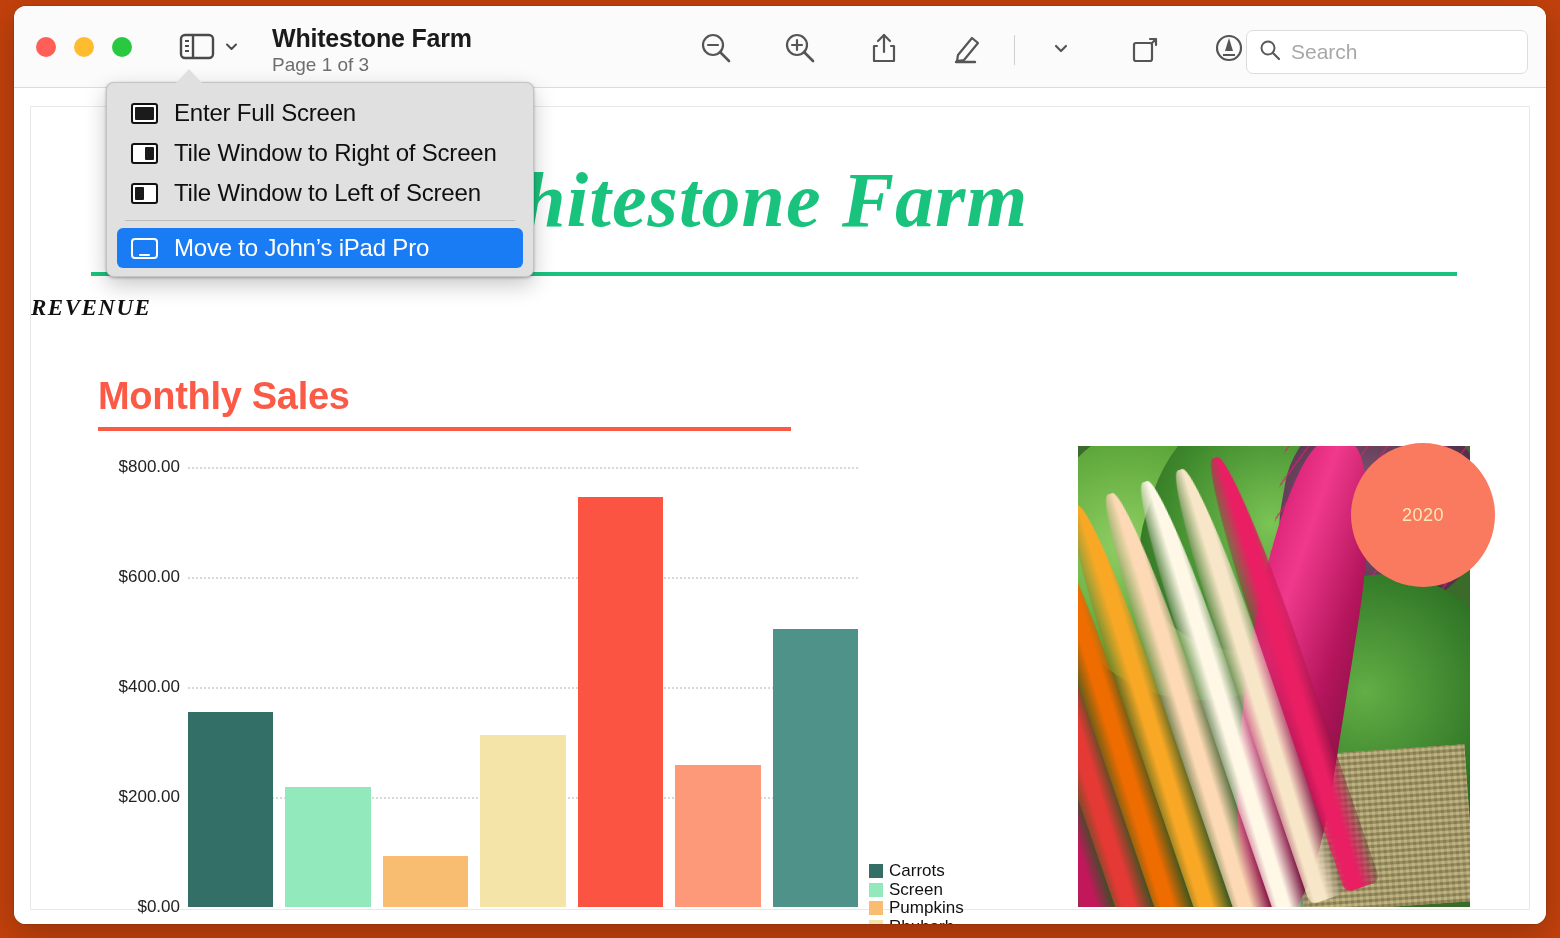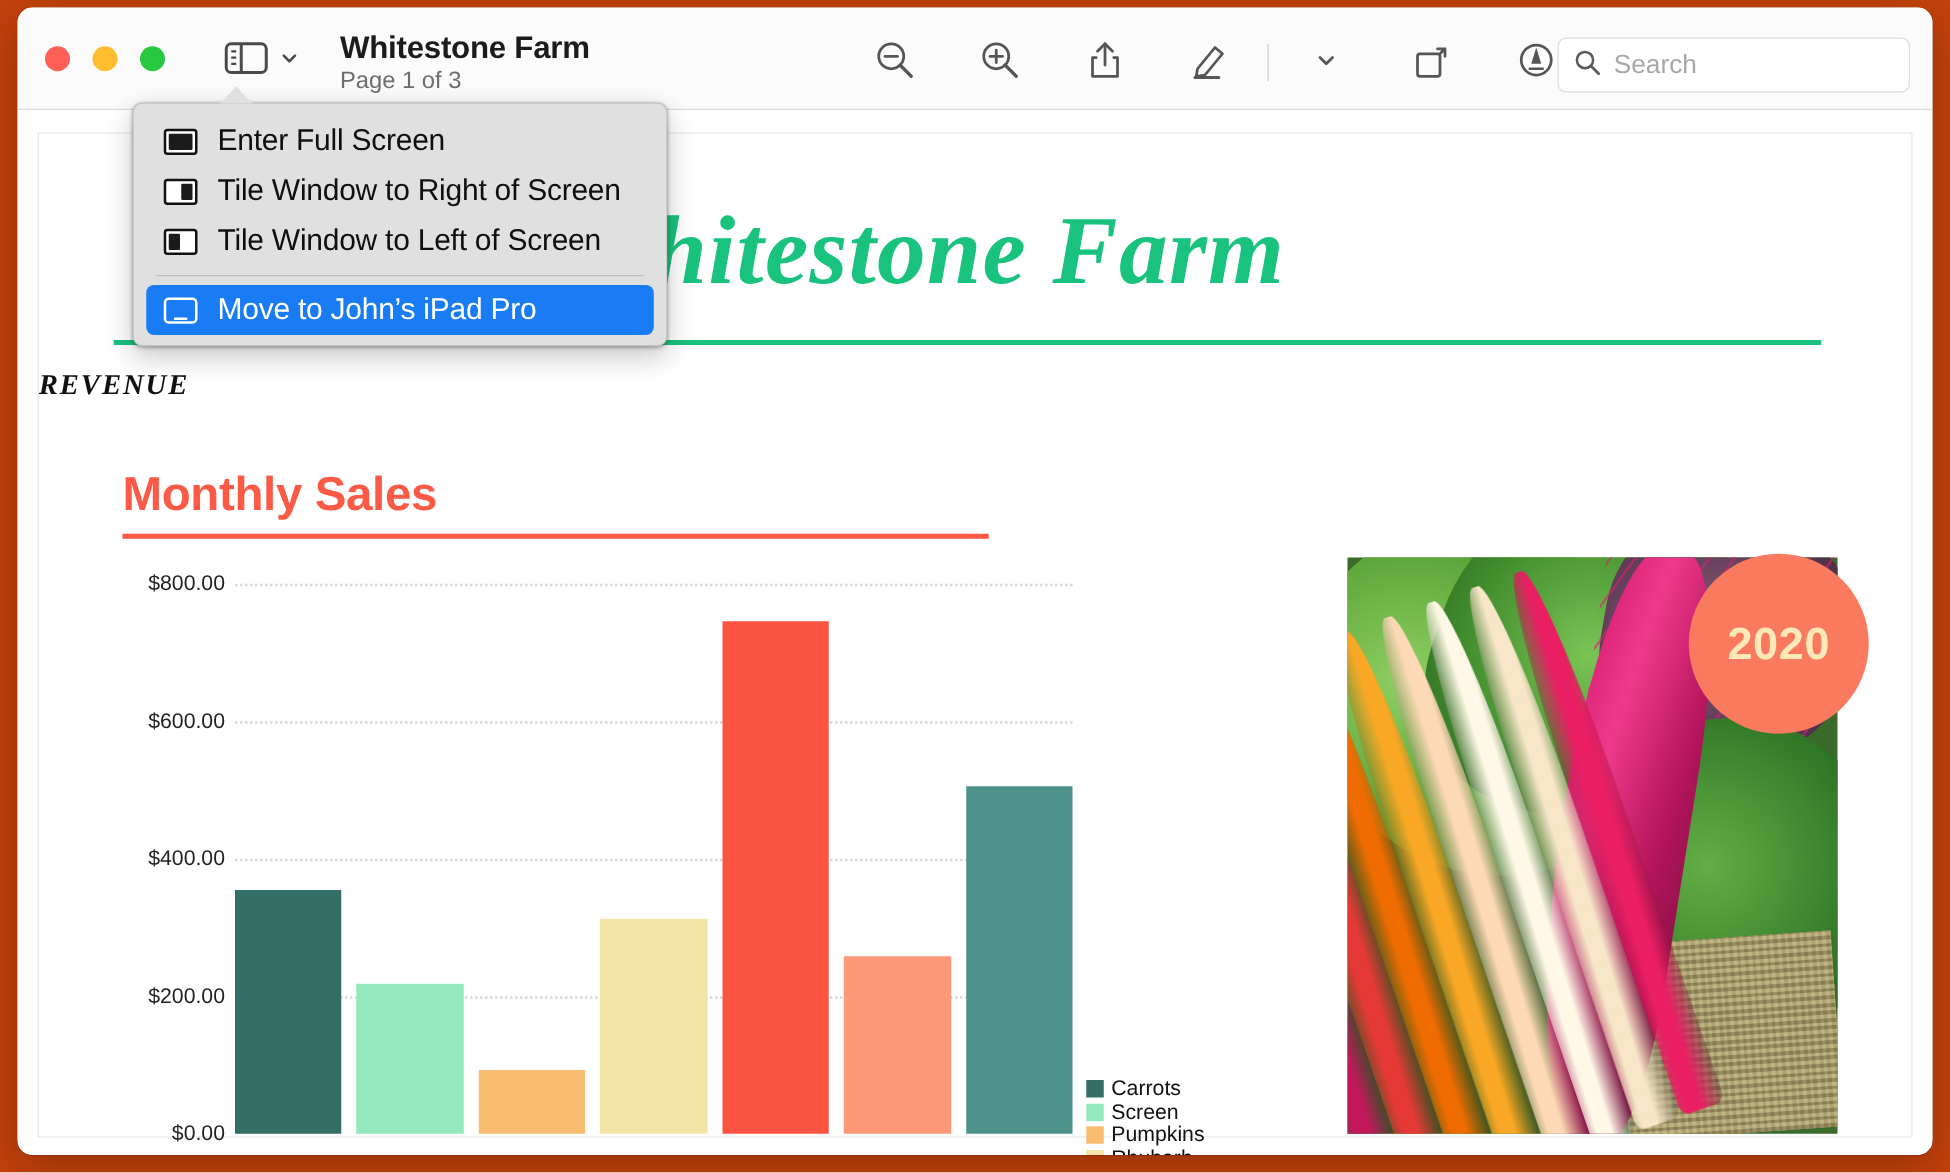--- a/index.html
+++ b/index.html
@@ -114,21 +114,21 @@
         repeating-linear-gradient(0deg, rgba(120,110,70,0.55) 0 3px, rgba(190,180,130,0.55) 3px 6px),
         repeating-linear-gradient(90deg, rgba(120,110,70,0.5) 0 3px, rgba(200,190,140,0.5) 3px 6px),
         #b9ab78;
       transform:rotate(-4deg); }
   .bigpink { position:absolute; left:43%; top:-2%; width:26%; height:104%;
       background:linear-gradient(100deg, #d11a6e 0%, #f0398c 30%, #b4155c 65%, #7d0f3f 100%);
       transform:rotate(9deg); border-radius:50% 40% 30% 60%; }
 
   .badge { position:absolute; left:1320px; top:336px; width:144px; height:144px;
      border-radius:50%; background:#fa7a5f; display:flex; align-items:center; justify-content:center; }
-  .badge-tx { font-size:36px; font-weight:bold; color:#ffe9b8; letter-spacing:0.5px;}
+  .badge-tx { font-size:18px; font-weight:normal; color:#ffe9b8; letter-spacing:0.5px;}
 
   
   .popover { position:absolute; left:70px; top:82px; width:428px;
      background:#e0e0e0; border-radius:8px;
      box-shadow:0 1px 3px rgba(0,0,0,0.28), 0 8px 22px rgba(0,0,0,0.22);
      border:0.5px solid rgba(0,0,0,0.12);
      padding:10px 0 8px 0; z-index:40;margin-left:36px; }
   .pop-arrow { position:absolute; left:106px; top:-13px; width:26px; height:14px;
      background:#e0e0e0; clip-path:polygon(50% 0%, 100% 100%, 0% 100%); z-index:41;}
   .mi { display:flex; align-items:center; gap:16px; height:40px; padding:0 18px 0 24px; }

